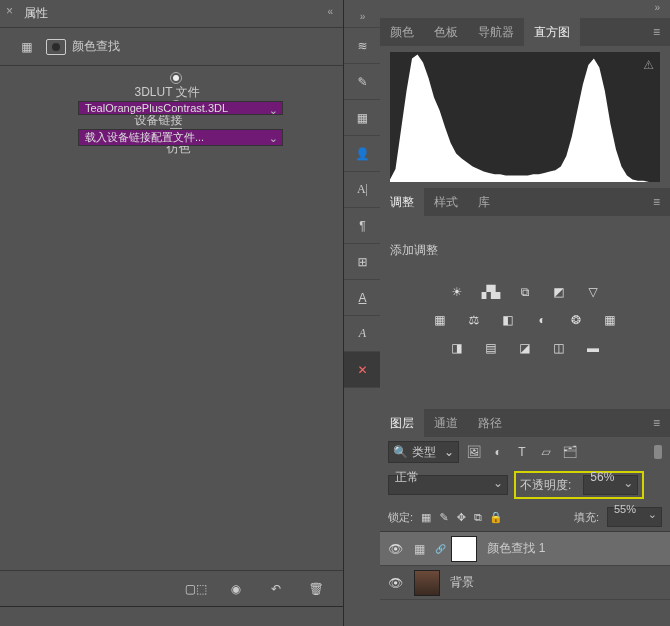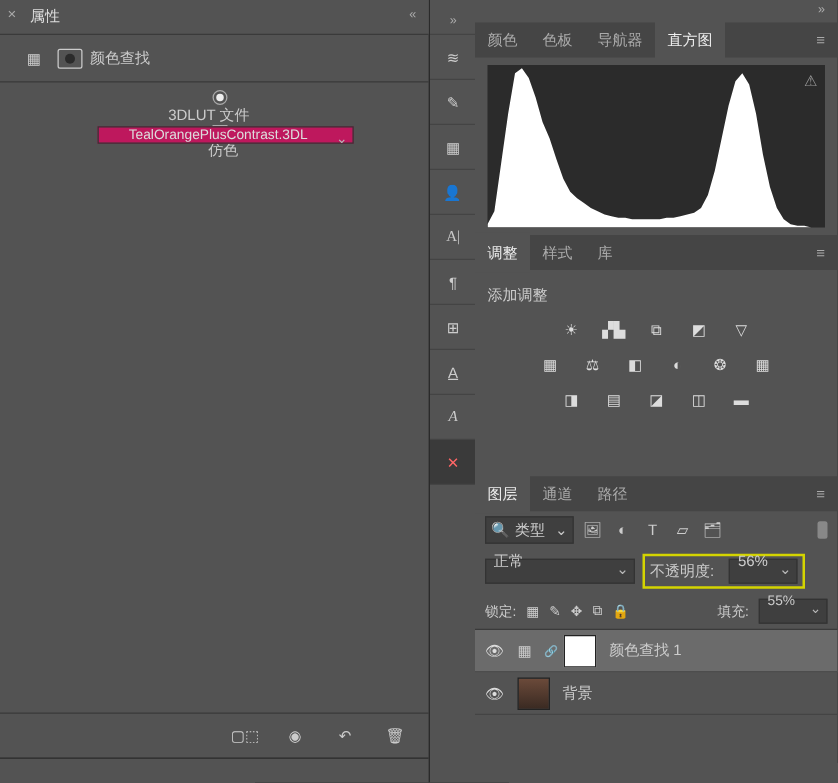--- a/index.html
+++ b/index.html
@@ -7,39 +7,39 @@
 .left-panel { width: 343px; background: #535353; display: flex; flex-direction: column; }
 .mid-strip { width: 37px; background: #535353; border-left: 1px solid #2a2a2a; display: flex; flex-direction: column; padding-top: 6px; }
 .right-panel { flex: 1; background: #535353; display: flex; flex-direction: column; }
 .panel-header { height: 28px; display: flex; align-items: center; padding: 0 14px; background: #535353; border-bottom: 1px solid #3a3a3a; position: relative; }
 .panel-header .title { color: #ddd; }
 .panel-header .collapse { position: absolute; right: 10px; top: 6px; color: #aaa; font-size: 10px; }
 .subhead { height: 38px; display: flex; align-items: center; gap: 6px; padding: 0 14px; border-bottom: 1px solid #3a3a3a; }
 .radio { width: 12px; height: 12px; border-radius: 50%; border: 1px solid #aaa; margin-right: 6px; flex-shrink: 0; display:flex; align-items:center; justify-content:center;}
 .radio.on::after { content:""; width:6px; height:6px; border-radius:50%; background:#eee; }
 .chk { width: 12px; height: 12px; border: 1px solid #aaa; margin-right: 6px; flex-shrink: 0; display:flex; align-items:center; justify-content:center; font-size:10px; color:#eee;}
-.select { background: #be185d; color: #ddd; border: 1px solid #333; height: 22px; font-size: 11px; padding: 0 18px 0 6px; position: relative; display:flex; align-items:center;justify-content:center; }
+.select { background: #701a75; color: #ddd; border: 1px solid #333; height: 22px; font-size: 11px; padding: 0 18px 0 6px; position: relative; display:flex; align-items:center; }
 .select::after { content:"⌄"; position:absolute; right:4px; top:2px; color:#bbb; }
 .select-wide { width: 205px; margin-left: 4px; }
 .rows { padding-top: 6px; flex:1; }
 .row-grid { display:flex; align-items:center; height:28px; padding-left:14px;flex-direction:column; }
 .row-label { width: 88px; color:#ccc; }
 .left-bottom { height: 36px; display:flex; align-items:center; justify-content:flex-end; gap:14px; padding-right:14px; border-top:1px solid #3a3a3a; }
 .left-bottom-x { height: 20px; border-top:1px solid #2a2a2a; }
 .icon-btn { width:26px; height:26px; display:flex; align-items:center; justify-content:center; color:#ccc; }
 .strip-item { width:37px; height:36px; display:flex; align-items:center; justify-content:center; color:#ccc; border-bottom:1px solid #444; }
 .strip-item.highlight { background:#3a3a3a; }
 .tabs { display:flex; height:28px; background:#454545; align-items:center; position:relative; }
 .tab { padding: 16px 10px; height:28px; display:flex; align-items:center; color:#aaa; }
 .tab.active { background:#535353; color:#eee; }
 .tabs .menu { position:absolute; right:10px; color:#aaa; }
 .histogram { height: 130px; background:#2b2b2b; margin: 6px 10px; position:relative; }
 .histo-warn { position:absolute; right:6px; top:6px; color:#999; }
 .adj-area { padding: 6px 10px; }
-.adj-title { color:#ccc; margin: 6px 0; }
+.adj-title { color:#ccc; margin: 20px 0; }
 .adj-icons { display:flex; flex-wrap:wrap; gap:14px; justify-content:center; padding: 4px 10px 6px 10px; }
 .adj-icons .ic { width:20px; height:18px; display:flex; align-items:center; justify-content:center; color:#ddd; }
 .section-gap { height: 40px; }
 .layer-filter { display:flex; align-items:center; gap:6px; padding: 4px 8px; }
 .layer-filter .sel { background:#3f3f3f; border:1px solid #333; height:22px; display:flex; align-items:center; padding:0 4px; gap:4px; }
 .layer-filter .ficon { width:18px; height:18px; display:flex; align-items:center; justify-content:center; color:#ccc; }
 .opacity-row { display:flex; align-items:center; padding: 4px 8px; gap:6px; position:relative; }
 .opacity-box { border: 2px solid #d4d400; display:flex; align-items:center; padding: 2px 4px; gap:12px; }
 .small-sel { background:#3f3f3f; border:1px solid #333; height:20px; display:flex; align-items:center; padding:0 18px 16px 6px; position:relative;}
 .small-sel::after { content:"⌄"; position:absolute; right:4px; top:0; color:#bbb; }
@@ -72,20 +72,27 @@
 
   <div class="rows">
     <div class="row-grid">
       <span class="radio on"></span>
       <span class="row-label">3DLUT 文件</span>
       <div class="select select-wide">
         <span>TealOrangePlusContrast.3DL</span>
       </div>
     </div>
     <div class="row-grid">
+      <span class="radio"></span>
+      <span class="row-label">设备链接</span>
+      <div class="select select-wide">
+        <span>载入设备链接配置文件...</span>
+      </div>
+    </div>
+    <div class="row-grid">
       <span class="chk">✓</span>
       <span>仿色</span>
     </div>
   </div>
 
   <div class="left-bottom">
     <span class="icon-btn">▢⬚</span>
     <span class="icon-btn">◉</span>
     <span class="icon-btn">↶</span>
     <span class="icon-btn">🗑</span>

